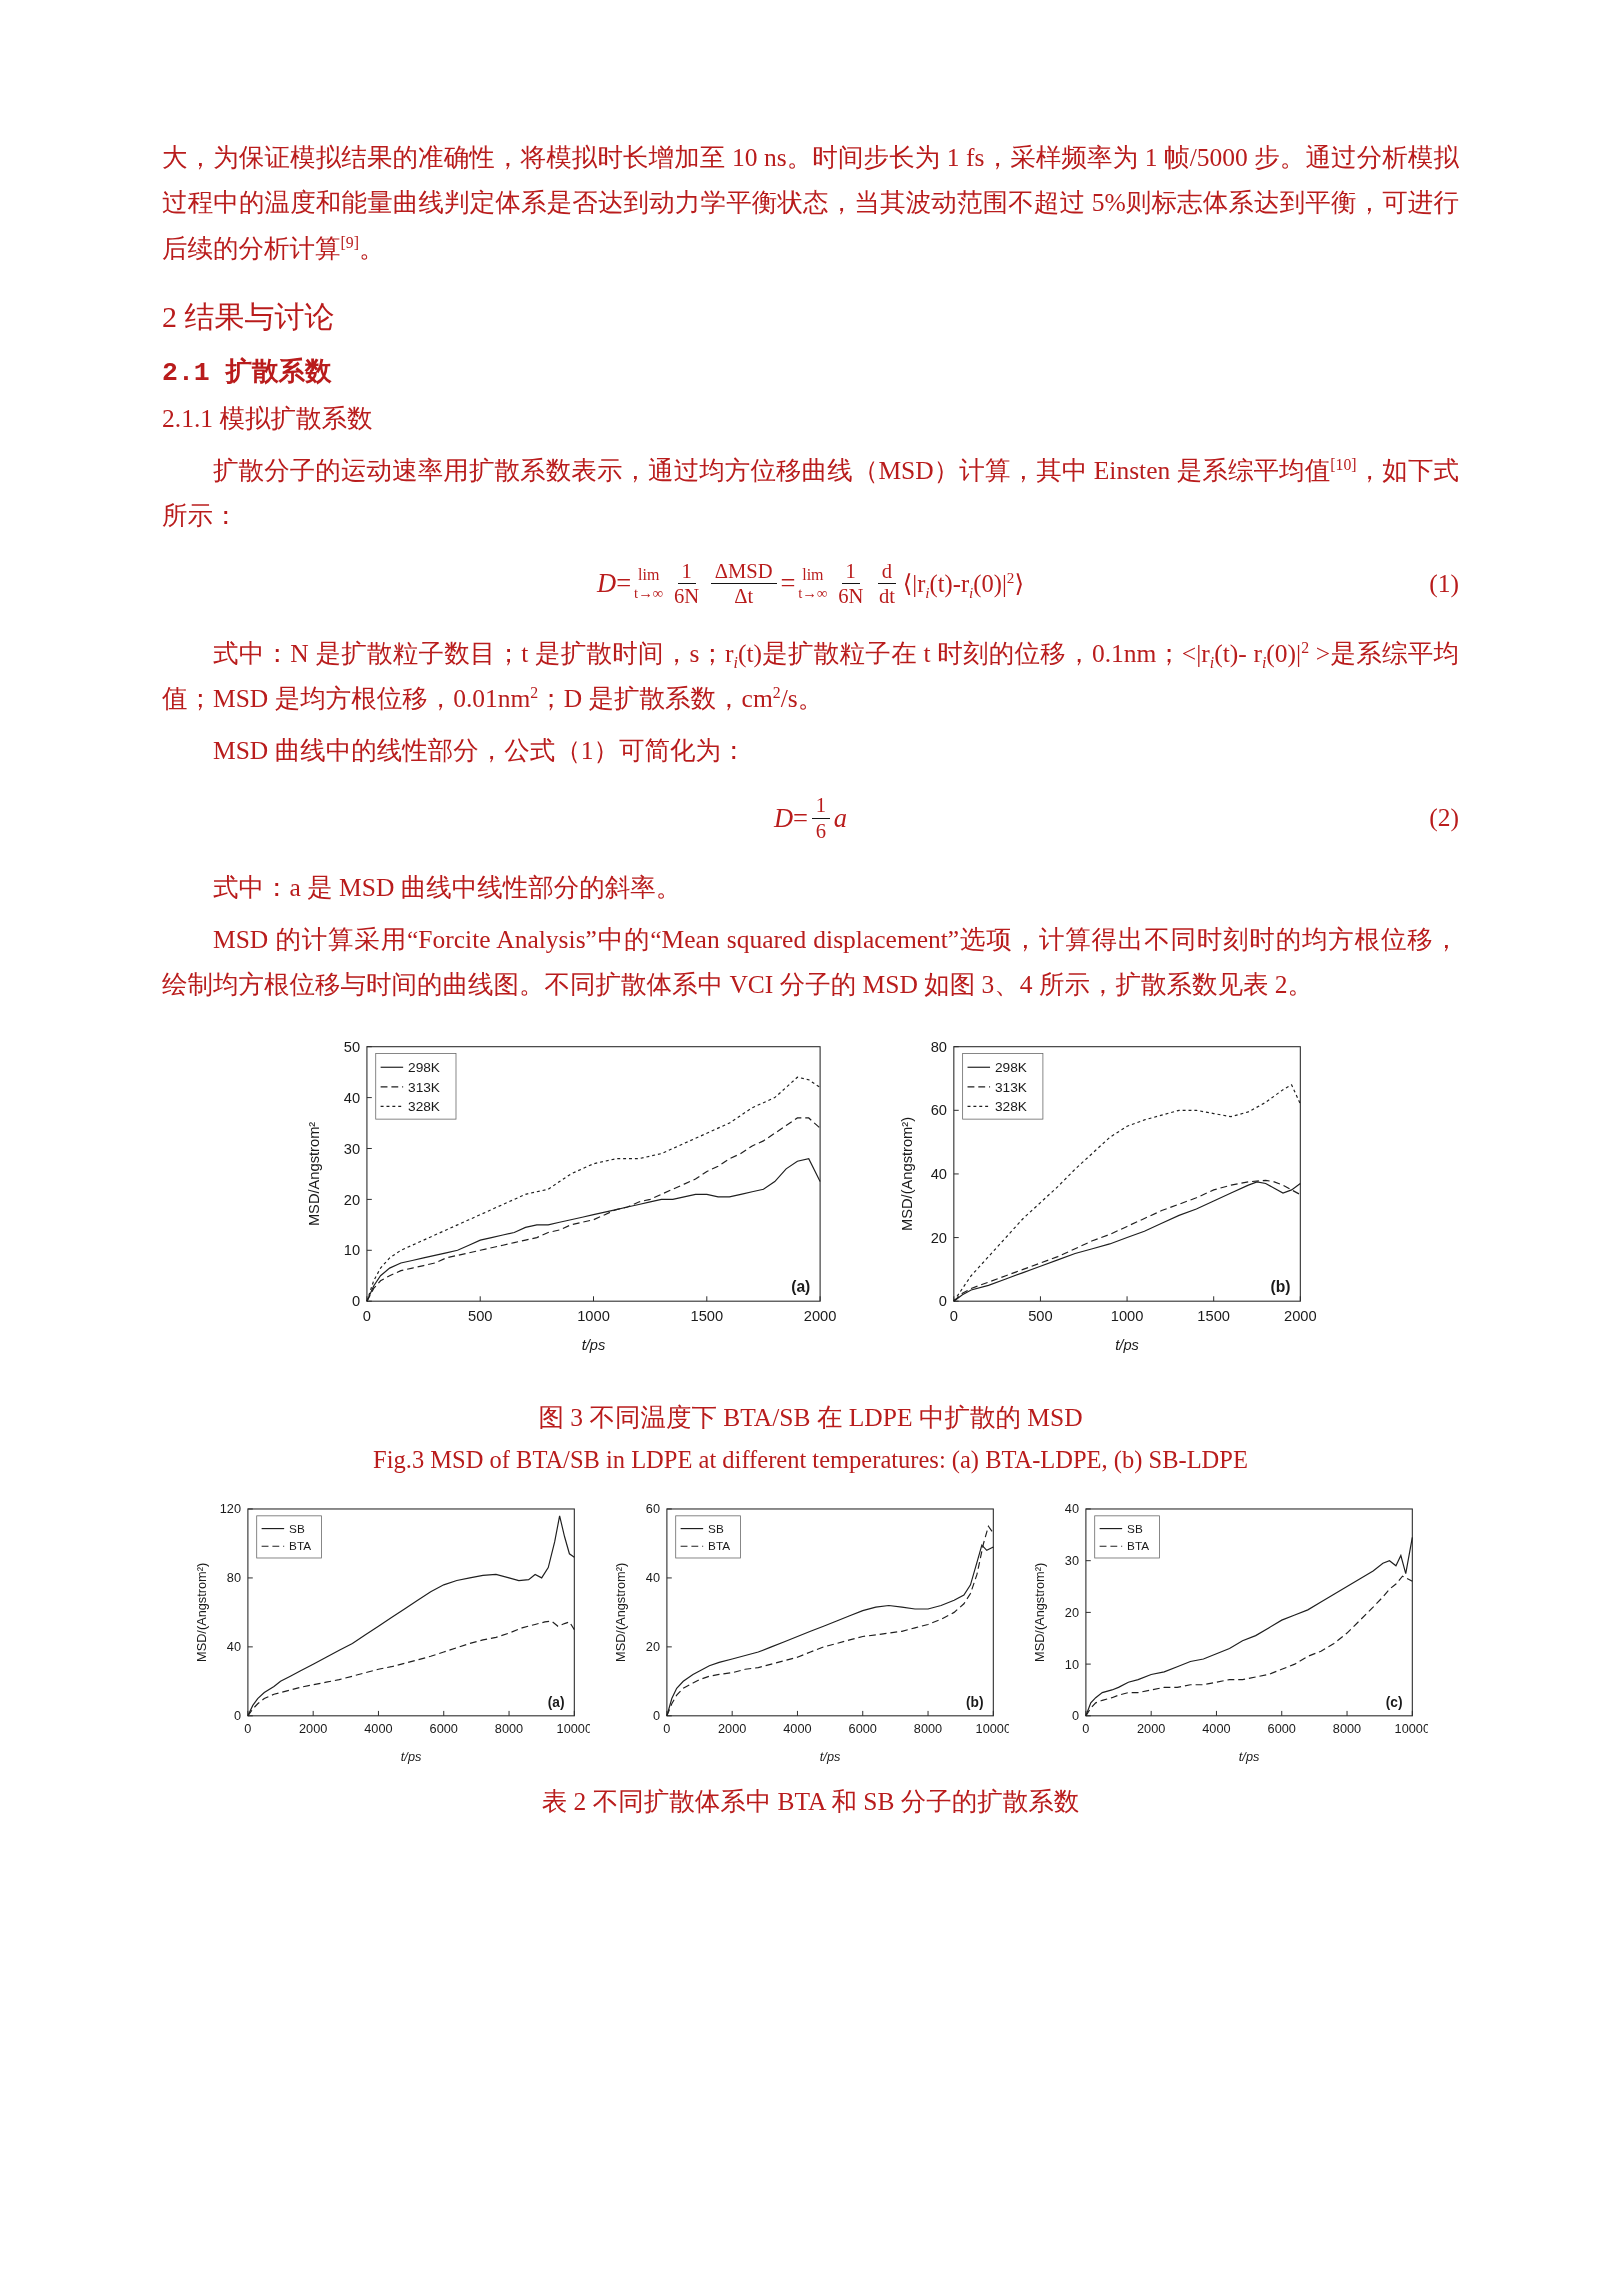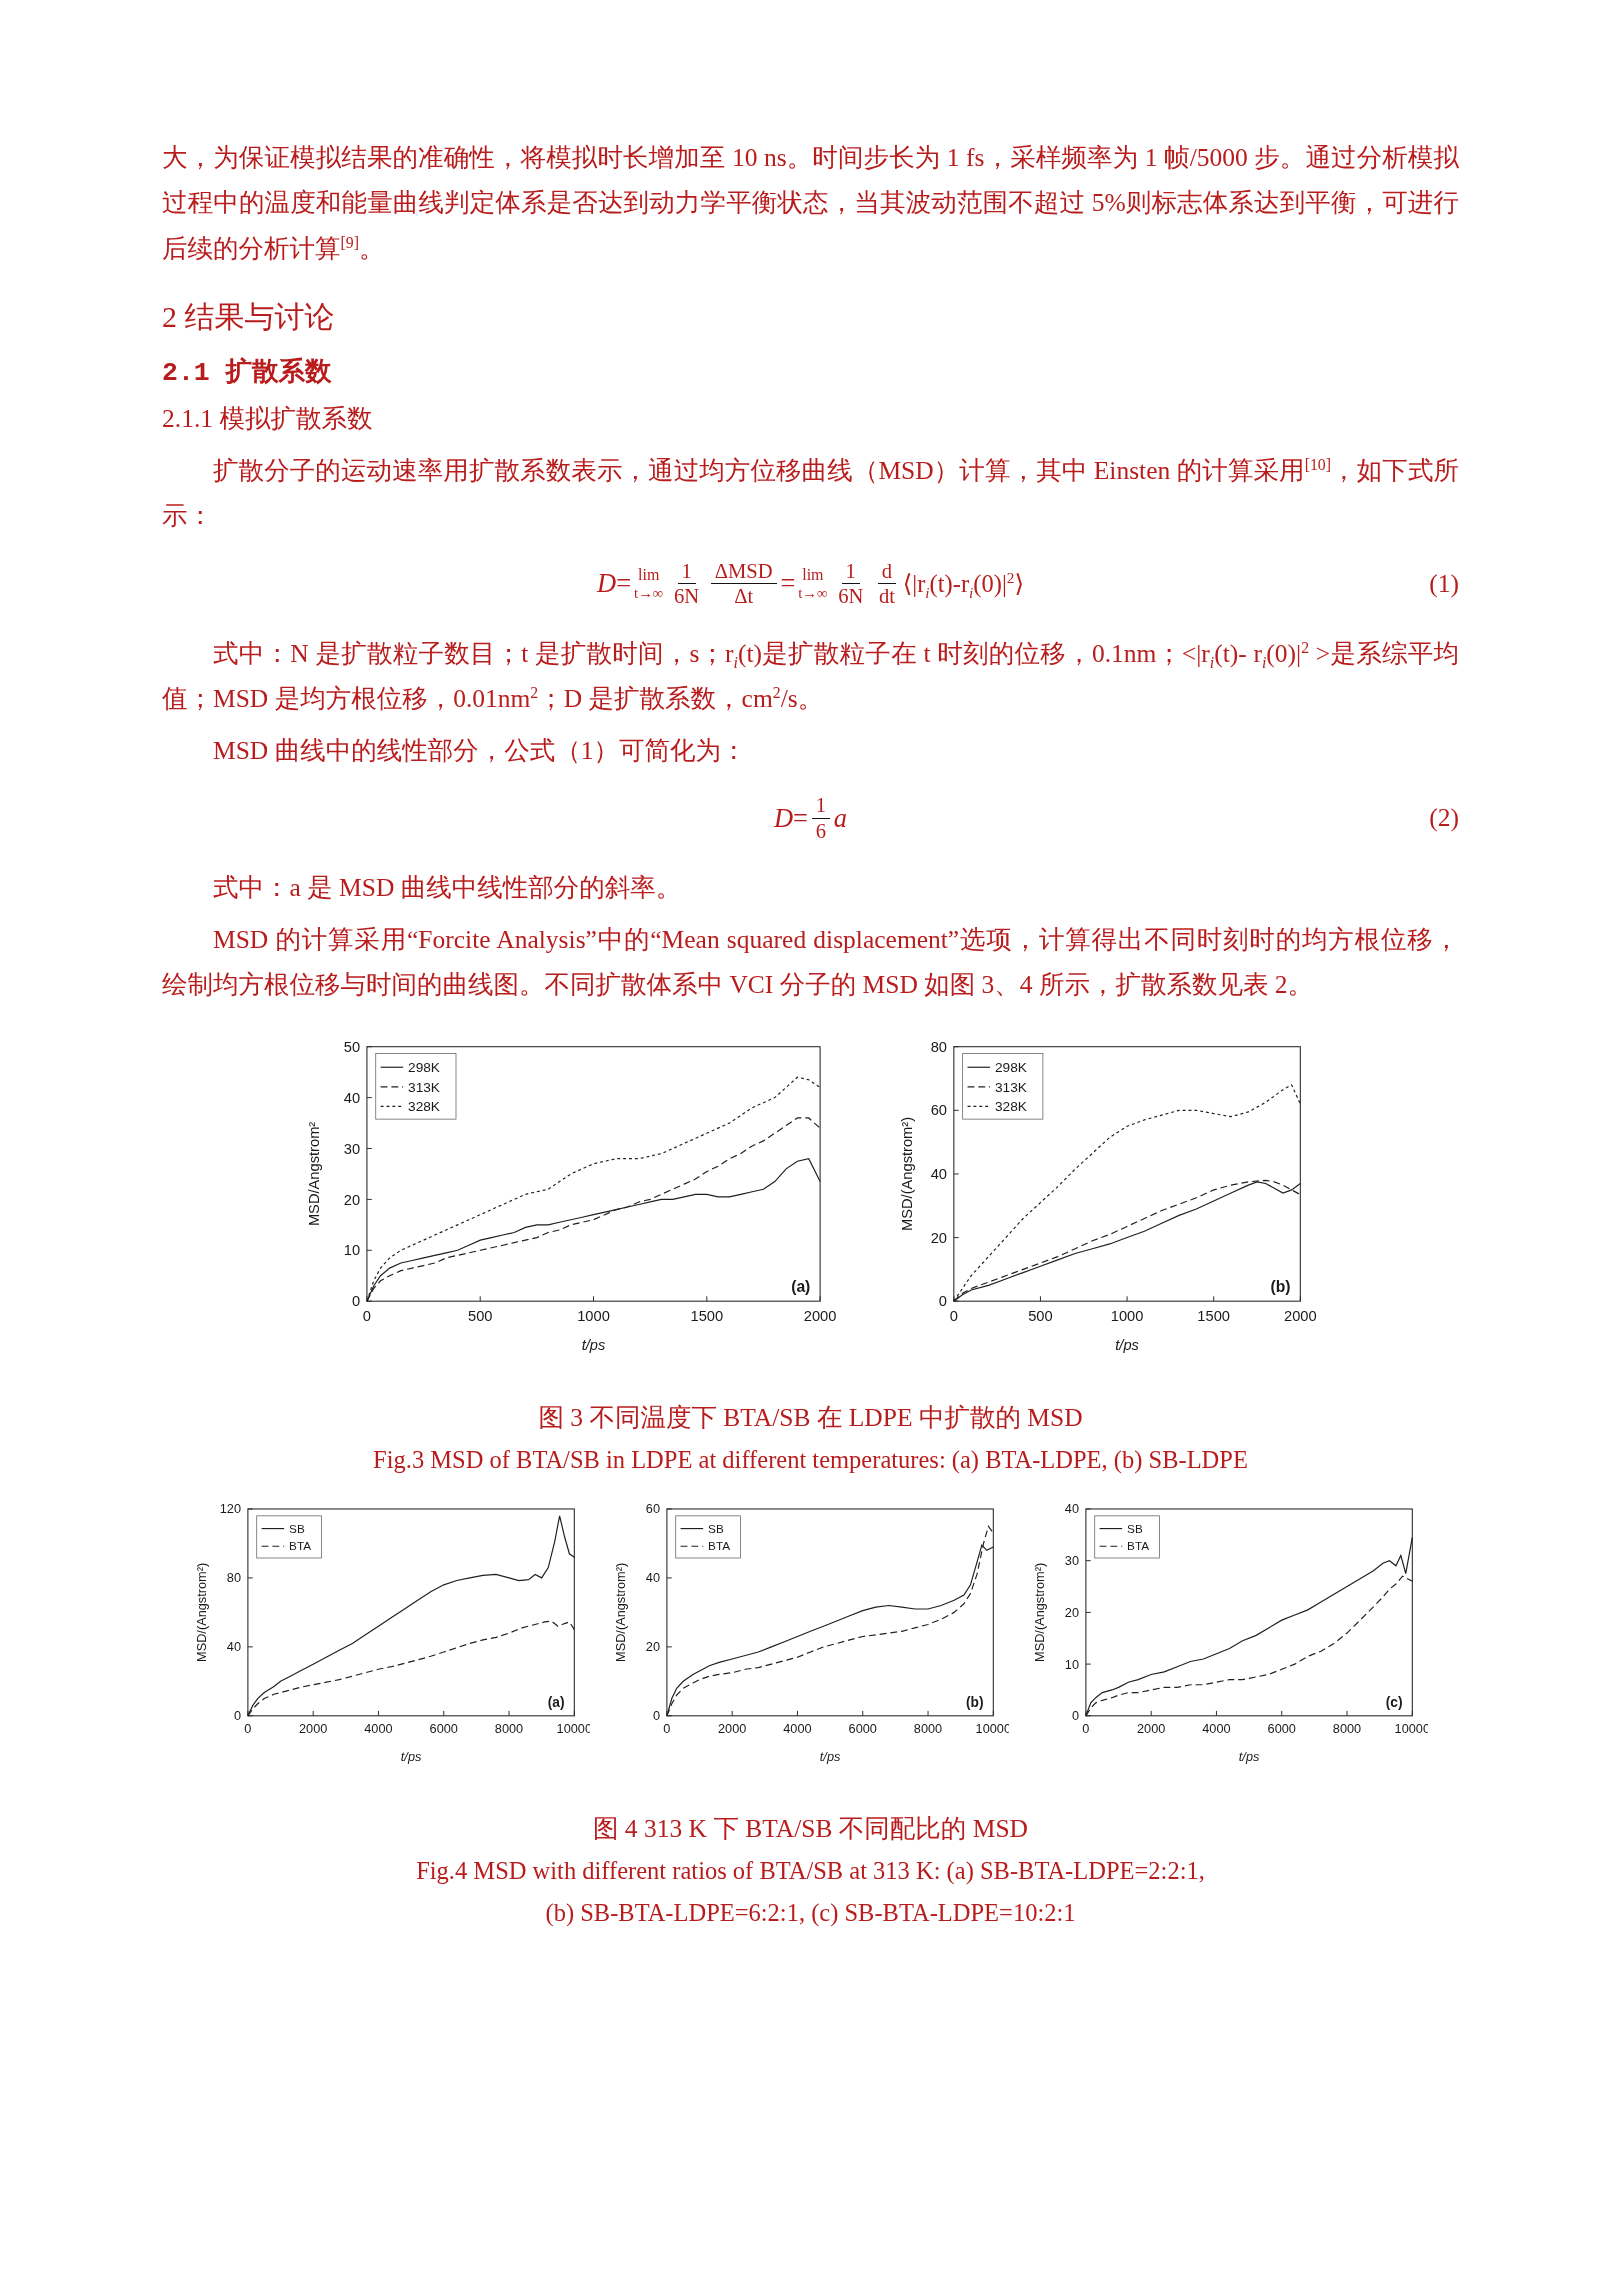--- a/index.html
+++ b/index.html
@@ -44,21 +44,21 @@
 <body>
 
 <div class="page">
 
   <p class="para noindent"><span>大，为保证模拟结果的准确性，将模拟时长增加至 10 ns。时间步长为 1 fs，采样频率为 1 帧/5000 步。通过分析模拟过程中的温度和能量曲线判定体系是否达到动力学平衡状态，当其波动范围不超过 5%则标志体系达到平衡，可进行后续的分析计算</span><span class="rs-sup">[9]</span><span>。</span></p>
 
   <h2 class="sec">2 结果与讨论</h2>
   <h3 class="sec">2.1 扩散系数</h3>
   <h4 class="sec">2.1.1 模拟扩散系数</h4>
 
-  <p class="para"><span>扩散分子的运动速率用扩散系数表示，通过均方位移曲线（MSD）计算，其中 Einsten 的计算采用</span><span class="rs-sup">[10]</span><span>，如下式所示：</span></p>
+  <p class="para"><span>扩散分子的运动速率用扩散系数表示，通过均方位移曲线（MSD）计算，其中 Einsten 是系综平均值</span><span class="rs-sup">[10]</span><span>，如下式所示：</span></p>
 
   <div class="eq-row">
     <span class="eq-body">
         <span class="eq-it">D</span>
         <span>=</span>
         <span class="lim">
           <span class="lim-top">lim</span>
           <span class="lim-sub"><span class="rs-i">t</span><span>→∞</span></span>
         </span>
         <span class="frac">
@@ -288,23 +288,18 @@
             <polyline points="56.0,223.0 61.0,209.8 66.0,204.5 72.7,199.3 82.6,196.6 89.3,194.0 99.3,188.7 109.3,186.1 122.6,180.8 135.9,178.2 149.2,172.9 162.6,167.6 175.9,165.0 189.2,159.7 202.5,154.4 215.8,146.5 229.2,141.2 242.5,133.3 255.8,125.4 269.1,120.1 282.4,114.9 295.8,106.9 309.1,99.0 322.4,91.1 335.7,83.2 349.0,75.3 359.0,67.4 365.7,64.8 372.3,70.0 377.3,59.5 382.3,77.9 389.0,41.0" fill="none" stroke="#1f1f1f" stroke-width="1.2" stroke-dasharray=""></polyline>
             <polyline points="56.0,223.0 61.0,215.1 66.0,209.8 72.7,207.2 82.6,204.5 89.3,201.9 99.3,199.3 109.3,199.3 122.6,196.6 135.9,194.0 149.2,194.0 162.6,191.3 175.9,191.3 189.2,188.7 202.5,186.1 215.8,186.1 229.2,183.4 242.5,180.8 255.8,175.5 269.1,170.3 282.4,162.3 295.8,157.1 309.1,149.2 322.4,138.6 335.7,125.4 349.0,112.2 359.0,101.7 365.7,93.8 372.3,88.5 379.0,80.6 389.0,85.8" fill="none" stroke="#1f1f1f" stroke-width="1.2" stroke-dasharray="7 4"></polyline>
             <rect x="65" y="19" width="66" height="43" fill="#ffffff" stroke="#666" stroke-width="0.8"></rect>
             <line x1="70" y1="32" x2="93" y2="32" stroke="#1f1f1f" stroke-width="1.2" stroke-dasharray=""></line>
             <text x="98" y="36.2" font-size="12">SB</text>
             <line x1="70" y1="50" x2="93" y2="50" stroke="#1f1f1f" stroke-width="1.2" stroke-dasharray="7 4"></line>
             <text x="98" y="54.2" font-size="12">BTA</text>
             <text x="379" y="214" text-anchor="end" font-size="14" font-weight="bold">(c)</text>
           </svg></div>
     </div>
-    <figcaption>
-      <div class="cap-zh">图 4 313 K 下 BTA/SB 不同配比的 MSD</div>
-      <div class="cap-en">Fig.4 MSD with different ratios of BTA/SB at 313 K: (a) SB-BTA-LDPE=2:2:1,</div>
-      <div class="cap-en">(b) SB-BTA-LDPE=6:2:1, (c) SB-BTA-LDPE=10:2:1</div>
-    </figcaption>
   </figure>
 
   <div class="table-caption">表 2 不同扩散体系中 BTA 和 SB 分子的扩散系数</div>
 
 </div>
 
 
 </body></html>

